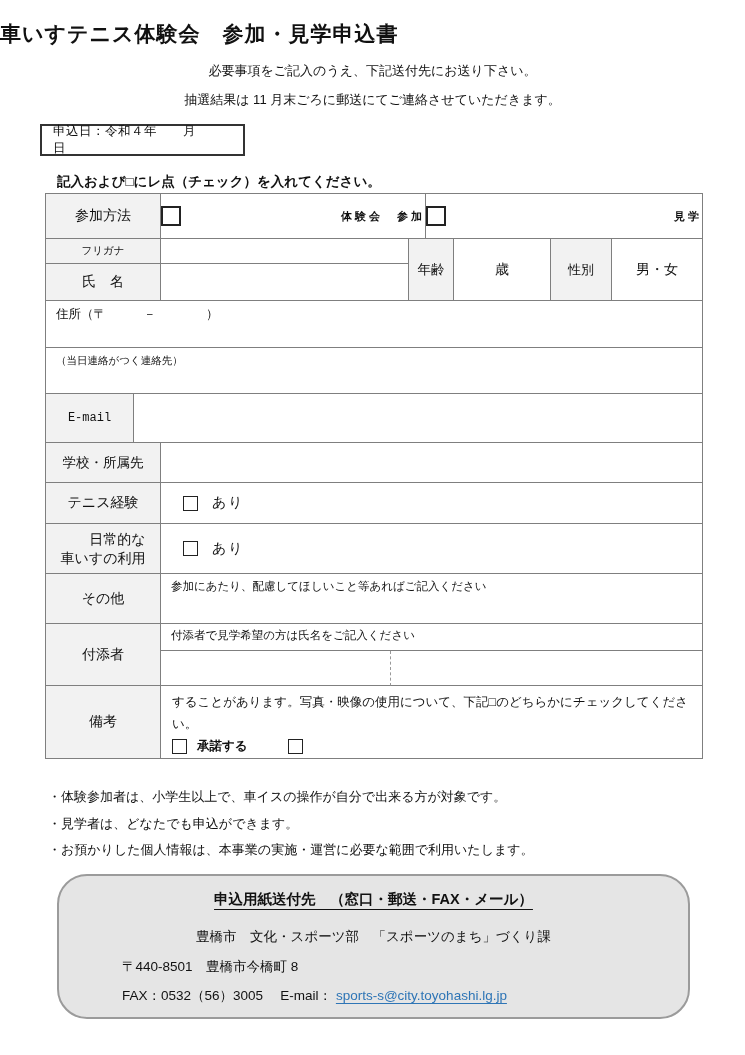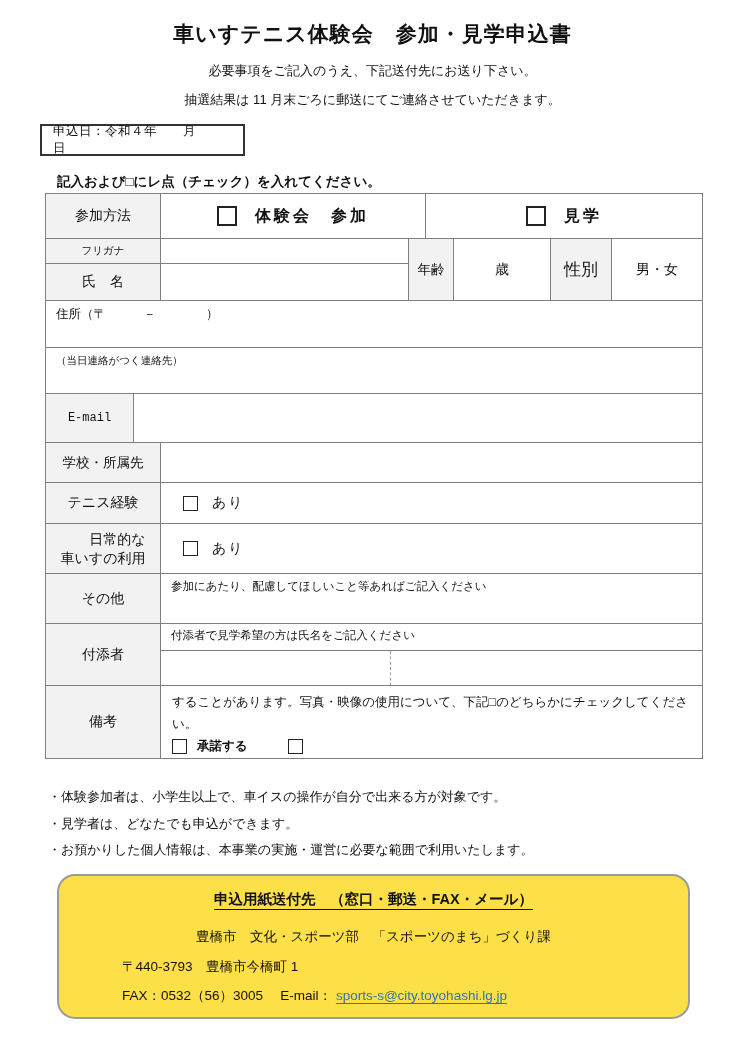--- a/index.html
+++ b/index.html
@@ -2,21 +2,21 @@
 <html lang="ja"><head>
 <meta charset="utf-8">
 <style>
   html,body{margin:0;padding:0;}
   body{
     width:745px;height:1055px;position:relative;background:#ffffff;
     font-family:"Liberation Sans","DejaVu Sans",sans-serif;color:#111;
     -webkit-font-smoothing:antialiased;
   }
   
-  .title{position:absolute;top:20px;left:0;width:745px;text-align:center;
+  .title{position:absolute;top:20px;left:0;width:745px;text-align:left;
     font-size:21px;font-weight:bold;letter-spacing:1px;}
   .sub1{position:absolute;top:62px;left:0;width:745px;text-align:center;font-size:13px;}
   .sub2{position:absolute;top:91px;left:0;width:745px;text-align:center;font-size:13px;}
   .datebox{position:absolute;left:40px;top:124px;width:205px;height:32px;
     border:2px solid #333;box-sizing:border-box;display:flex;align-items:center;
     padding-left:11px;font-size:12.5px;letter-spacing:.5px;}
   .instruction{position:absolute;left:57px;top:173px;font-size:13.5px;font-weight:bold;}
 
   
   .ftable{position:absolute;left:45px;top:193px;width:658px;
@@ -26,42 +26,42 @@
   .br{border-right:1px solid #7f7f7f;}
   .bb{border-bottom:1px solid #7f7f7f;}
   .lab{background:#f2f2f2;display:flex;align-items:center;justify-content:center;
     text-align:center;font-size:14px;}
   .ctr{display:flex;align-items:center;justify-content:center;}
   .top{padding:5px 10px;font-size:12.5px;}
   .colstack{display:flex;flex-direction:column;box-sizing:border-box;}
   .w115{width:115px;flex:none;}
   .small-lab{font-size:10.5px;}
   .pre{white-space:pre-line;line-height:19px;text-align:right;}
-  .opt{display:flex;align-items:center;justify-content:center;
-    font-size:16px;font-weight:bold;letter-spacing:3px;}
+  .opt{display:flex;align-items:center;justify-content:space-between;
+    font-size:11px;font-weight:bold;letter-spacing:3px;}
   .optline{display:flex;align-items:center;font-size:14px;letter-spacing:2px;padding-left:22px;}
   .cb{display:inline-block;width:13px;height:13px;border:1.6px solid #222;
     background:#fff;flex:none;margin-right:14px;vertical-align:-2px;}
   .cb-lg{width:16px;height:16px;border-width:2px;margin-right:18px;}
   .note-sm{font-size:11.5px;}
   .phone-note{font-size:10.5px;}
   .email-lab{font-family:"Liberation Mono","DejaVu Sans Mono",monospace;font-size:12px;}
   .dashedR{border-right:1px dashed #999;}
   .remarks-body{padding:5px 11px;font-size:12.5px;line-height:22px;}
   .consent-line{display:flex;align-items:center;font-weight:bold;}
   .consent-line .cb{margin-right:10px;}
   .consent-gap{width:40px;flex:none;}
 
   
   .notes{position:absolute;left:48px;top:788px;font-size:13px;}
   .notes div{margin-bottom:8.5px;}
 
   
   .sendbox{position:absolute;left:57px;top:874px;width:633px;height:145px;
-    background:#fde047;border:2px solid #9b9b9b;border-radius:18px;box-sizing:border-box;}
+    background:#e5e5e5;border:2px solid #9b9b9b;border-radius:30px;box-sizing:border-box;}
   .sendbox .bx-title{position:absolute;top:14px;left:0;width:100%;text-align:center;
     font-size:14.5px;font-weight:bold;text-decoration:underline;text-underline-offset:5px;}
   .sendbox .bx-line1{position:absolute;top:52px;left:0;width:100%;text-align:center;font-size:13.5px;}
   .sendbox .bx-line2{position:absolute;top:82px;left:63px;font-size:13.5px;}
   .sendbox .bx-line3{position:absolute;top:111px;left:63px;font-size:13.5px;}
   .email-link{color:#2e75b6;text-decoration:underline;text-underline-offset:3px;cursor:pointer;}
 </style>
 </head>
 <body>
 
@@ -91,21 +91,21 @@
     <div class="colstack w115 br">
       <div class="cell lab bb small-lab" style="height:25px">フリガナ</div>
       <div class="cell lab bb" style="height:37px">氏　名</div>
     </div>
     <div class="colstack br" style="width:248px">
       <div class="cell bb" style="height:25px"></div>
       <div class="cell bb" style="height:37px"></div>
     </div>
     <div class="cell lab br bb" style="width:45px;font-size:13.5px">年齢</div>
     <div class="cell ctr br bb" style="width:97px">歳</div>
-    <div class="cell lab br bb" style="width:61px;font-size:17px">性別</div>
+    <div class="cell lab br bb" style="width:61px;font-size:13px">性別</div>
     <div class="cell ctr bb" style="flex:1">男・女</div>
   </div>
 
   <div class="row" style="height:142px">
     <div class="colstack" style="flex:1">
       <div class="cell top bb" style="height:47px">
         <span>住所（〒　　　－　　　　）</span>
       </div>
       <div class="row" style="height:46px">
         <div class="cell top bb" style="flex:1">
@@ -177,19 +177,19 @@
 
 <div class="notes">
   <div>・体験参加者は、小学生以上で、車イスの操作が自分で出来る方が対象です。</div>
   <div>・見学者は、どなたでも申込ができます。</div>
   <div>・お預かりした個人情報は、本事業の実施・運営に必要な範囲で利用いたします。</div>
 </div>
 
 <div class="sendbox">
   <div class="bx-title">申込用紙送付先　（窓口・郵送・FAX・メール）</div>
   <div class="bx-line1">豊橋市　文化・スポーツ部　「スポーツのまち」づくり課</div>
-  <div class="bx-line2">〒440-3793　豊橋市今橋町 1</div>
+  <div class="bx-line2">〒440-8501　豊橋市今橋町 8</div>
   <div class="bx-line3">
     <span>FAX：0532（56）3005　</span>
     <span>E-mail：</span>
     <span class="email-link">sports-s@city.toyohashi.lg.jp</span>
   </div>
 </div>
 
 </body></html>

